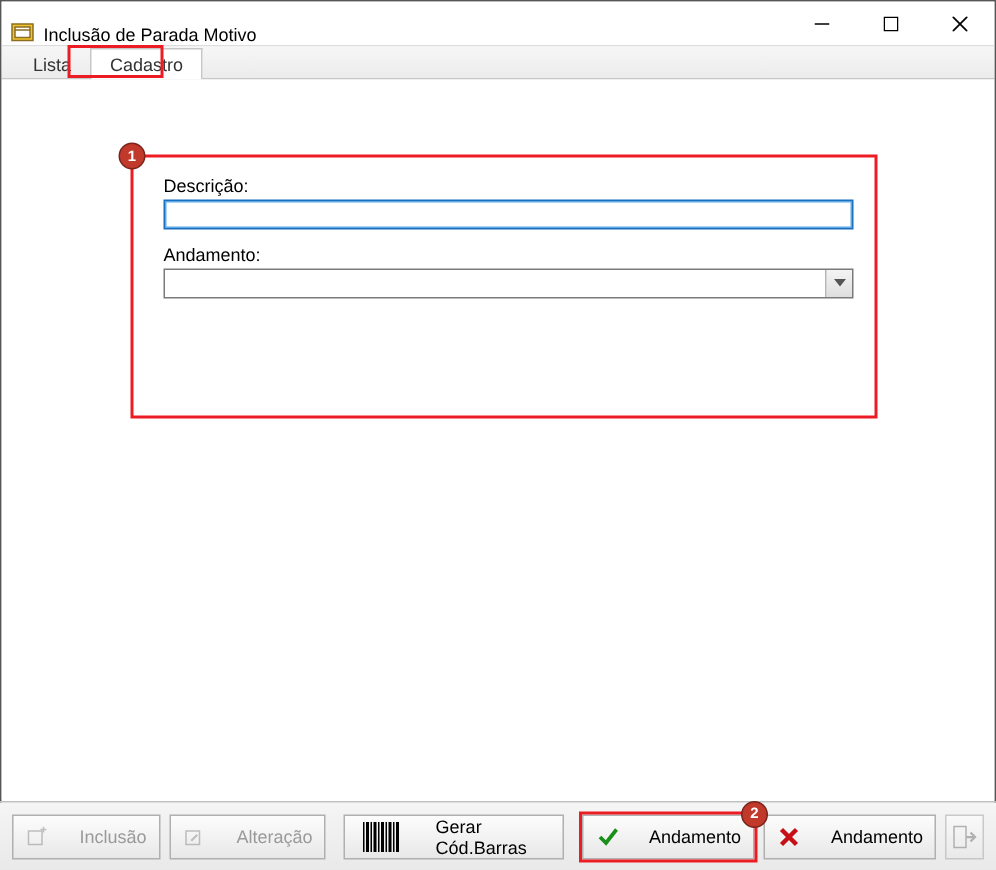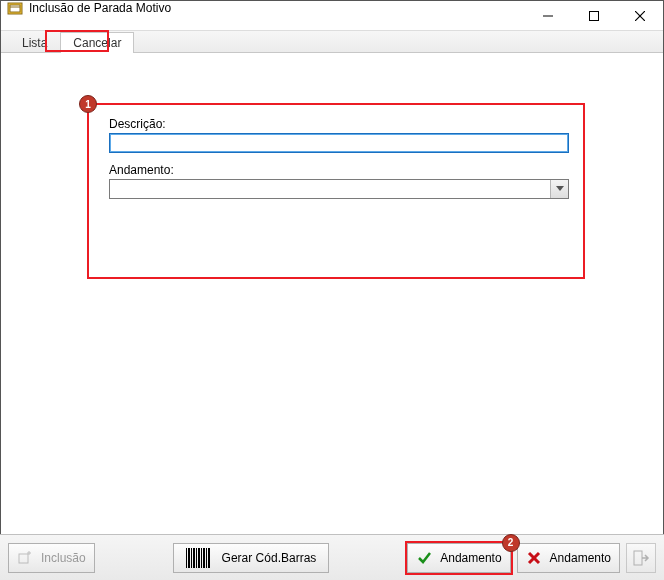--- a/index.html
+++ b/index.html
@@ -10,21 +10,21 @@
       width: 664px;
       height: 580px;
       overflow: hidden;
       border: 1px solid #555;
     }
     
     .titlebar {
       height: 30px;
       background: #fff;
       display: flex;
-      align-items: flex-start;
+      align-items: flex-end;
       padding-left: 6px;
       border-bottom: 1px solid #ddd;
     }
     .app-icon {
       width: 16px;
       height: 16px;
       margin-right: 6px;
       display: flex;
       align-items: center;
       justify-content: center;
@@ -187,21 +187,21 @@
     .btn {
       height: 30px;
       background: linear-gradient(#fdfdfd, #e8e8e8);
       border: 1px solid #b0b0b0;
       display: flex;
       align-items: center;
       padding: 0 8px;
       font-size: 12px;
       color: #000;
       cursor: pointer;
-      gap: 8px;
+      gap: 20px;
     }
     .btn.disabled {
       color: #9a9a9a;
       cursor: default;
     }
     .btn.disabled svg { opacity: 0.5; }
     .btn.wide { padding: 0 12px; }
     .spacer { flex: 1; }
     .icon-slot { width: 16px; height: 16px; display:flex; align-items:center; justify-content:center; }
     .barcode-lines {
@@ -260,21 +260,21 @@
       <svg width="10" height="10" viewBox="0 0 10 10">
           <line x1="0" y1="0" x2="10" y2="10" stroke="#000" stroke-width="1.2"></line>
           <line x1="10" y1="0" x2="0" y2="10" stroke="#000" stroke-width="1.2"></line>
         </svg>
     </div>
   </div>
 </div>
 
 <div class="tabbar">
   <div class="tab">Lista</div>
-  <div class="tab active">Cancelar</div>
+  <div class="tab active">Cadastro</div>
   <div class="tab-highlight" style="left:44px; top:-1px; width:64px; height:22px;"></div>
 </div>
 
 <div class="content">
 
   <div class="form-annot"></div>
   <div class="marker" style="left:78px; top:42px;">1</div>
 
   <div class="form">
     <div class="field">
@@ -299,20 +299,29 @@
   <div class="btn disabled">
     <span class="icon-slot">
       <svg width="14" height="14" viewBox="0 0 14 14">
           <rect x="1" y="3" width="9" height="9" fill="none" stroke="#888"></rect>
           <line x1="9" y1="2" x2="13" y2="2" stroke="#888"></line>
           <line x1="11" y1="0" x2="11" y2="4" stroke="#888"></line>
         </svg>
     </span>
     <span>Inclusão</span>
   </div>
+  <div class="btn disabled">
+    <span class="icon-slot">
+      <svg width="14" height="14" viewBox="0 0 14 14">
+          <rect x="1" y="3" width="9" height="9" fill="none" stroke="#888"></rect>
+          <path d="M4 9 L8 5 L9 6 L5 10 Z" fill="#888"></path>
+        </svg>
+    </span>
+    <span>Alteração</span>
+  </div>
 
   <div class="spacer"></div>
 
   <div class="btn wide">
     <span class="barcode-lines">
       <span></span>
         <span></span>
         <span></span>
         <span></span>
         <span></span>

